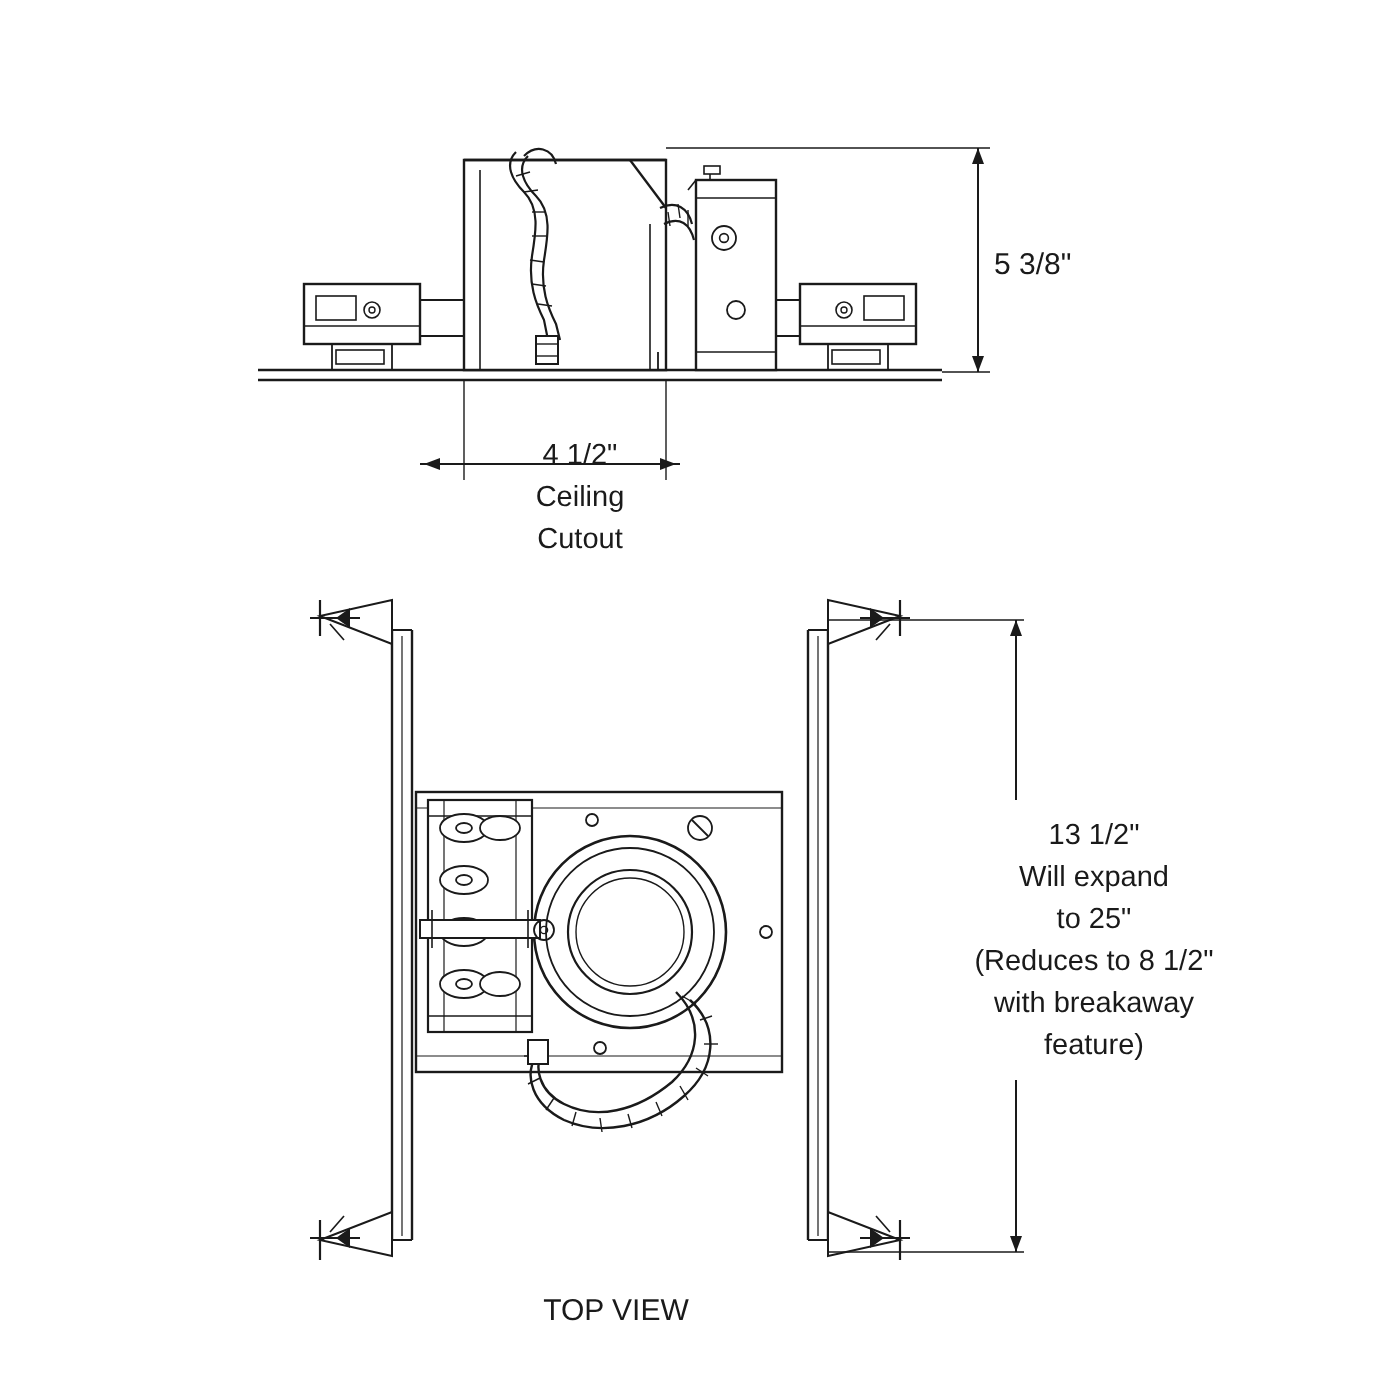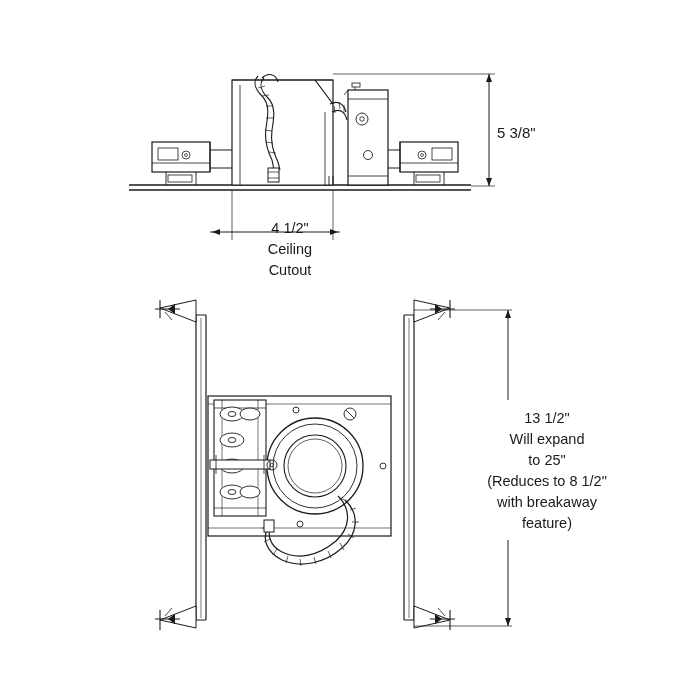--- a/index.html
+++ b/index.html
@@ -273,14 +273,15 @@
 Ceiling
 Cutout</div>
 
   <div class="lbl" id="expand-label">13 1/2"
 Will expand
 to 25"
 (Reduces to 8 1/2"
 with breakaway
 feature)</div>
 
+  <div class="lbl" id="topview-label">TOP VIEW</div>
 
 </div>
 
 </body></html>

